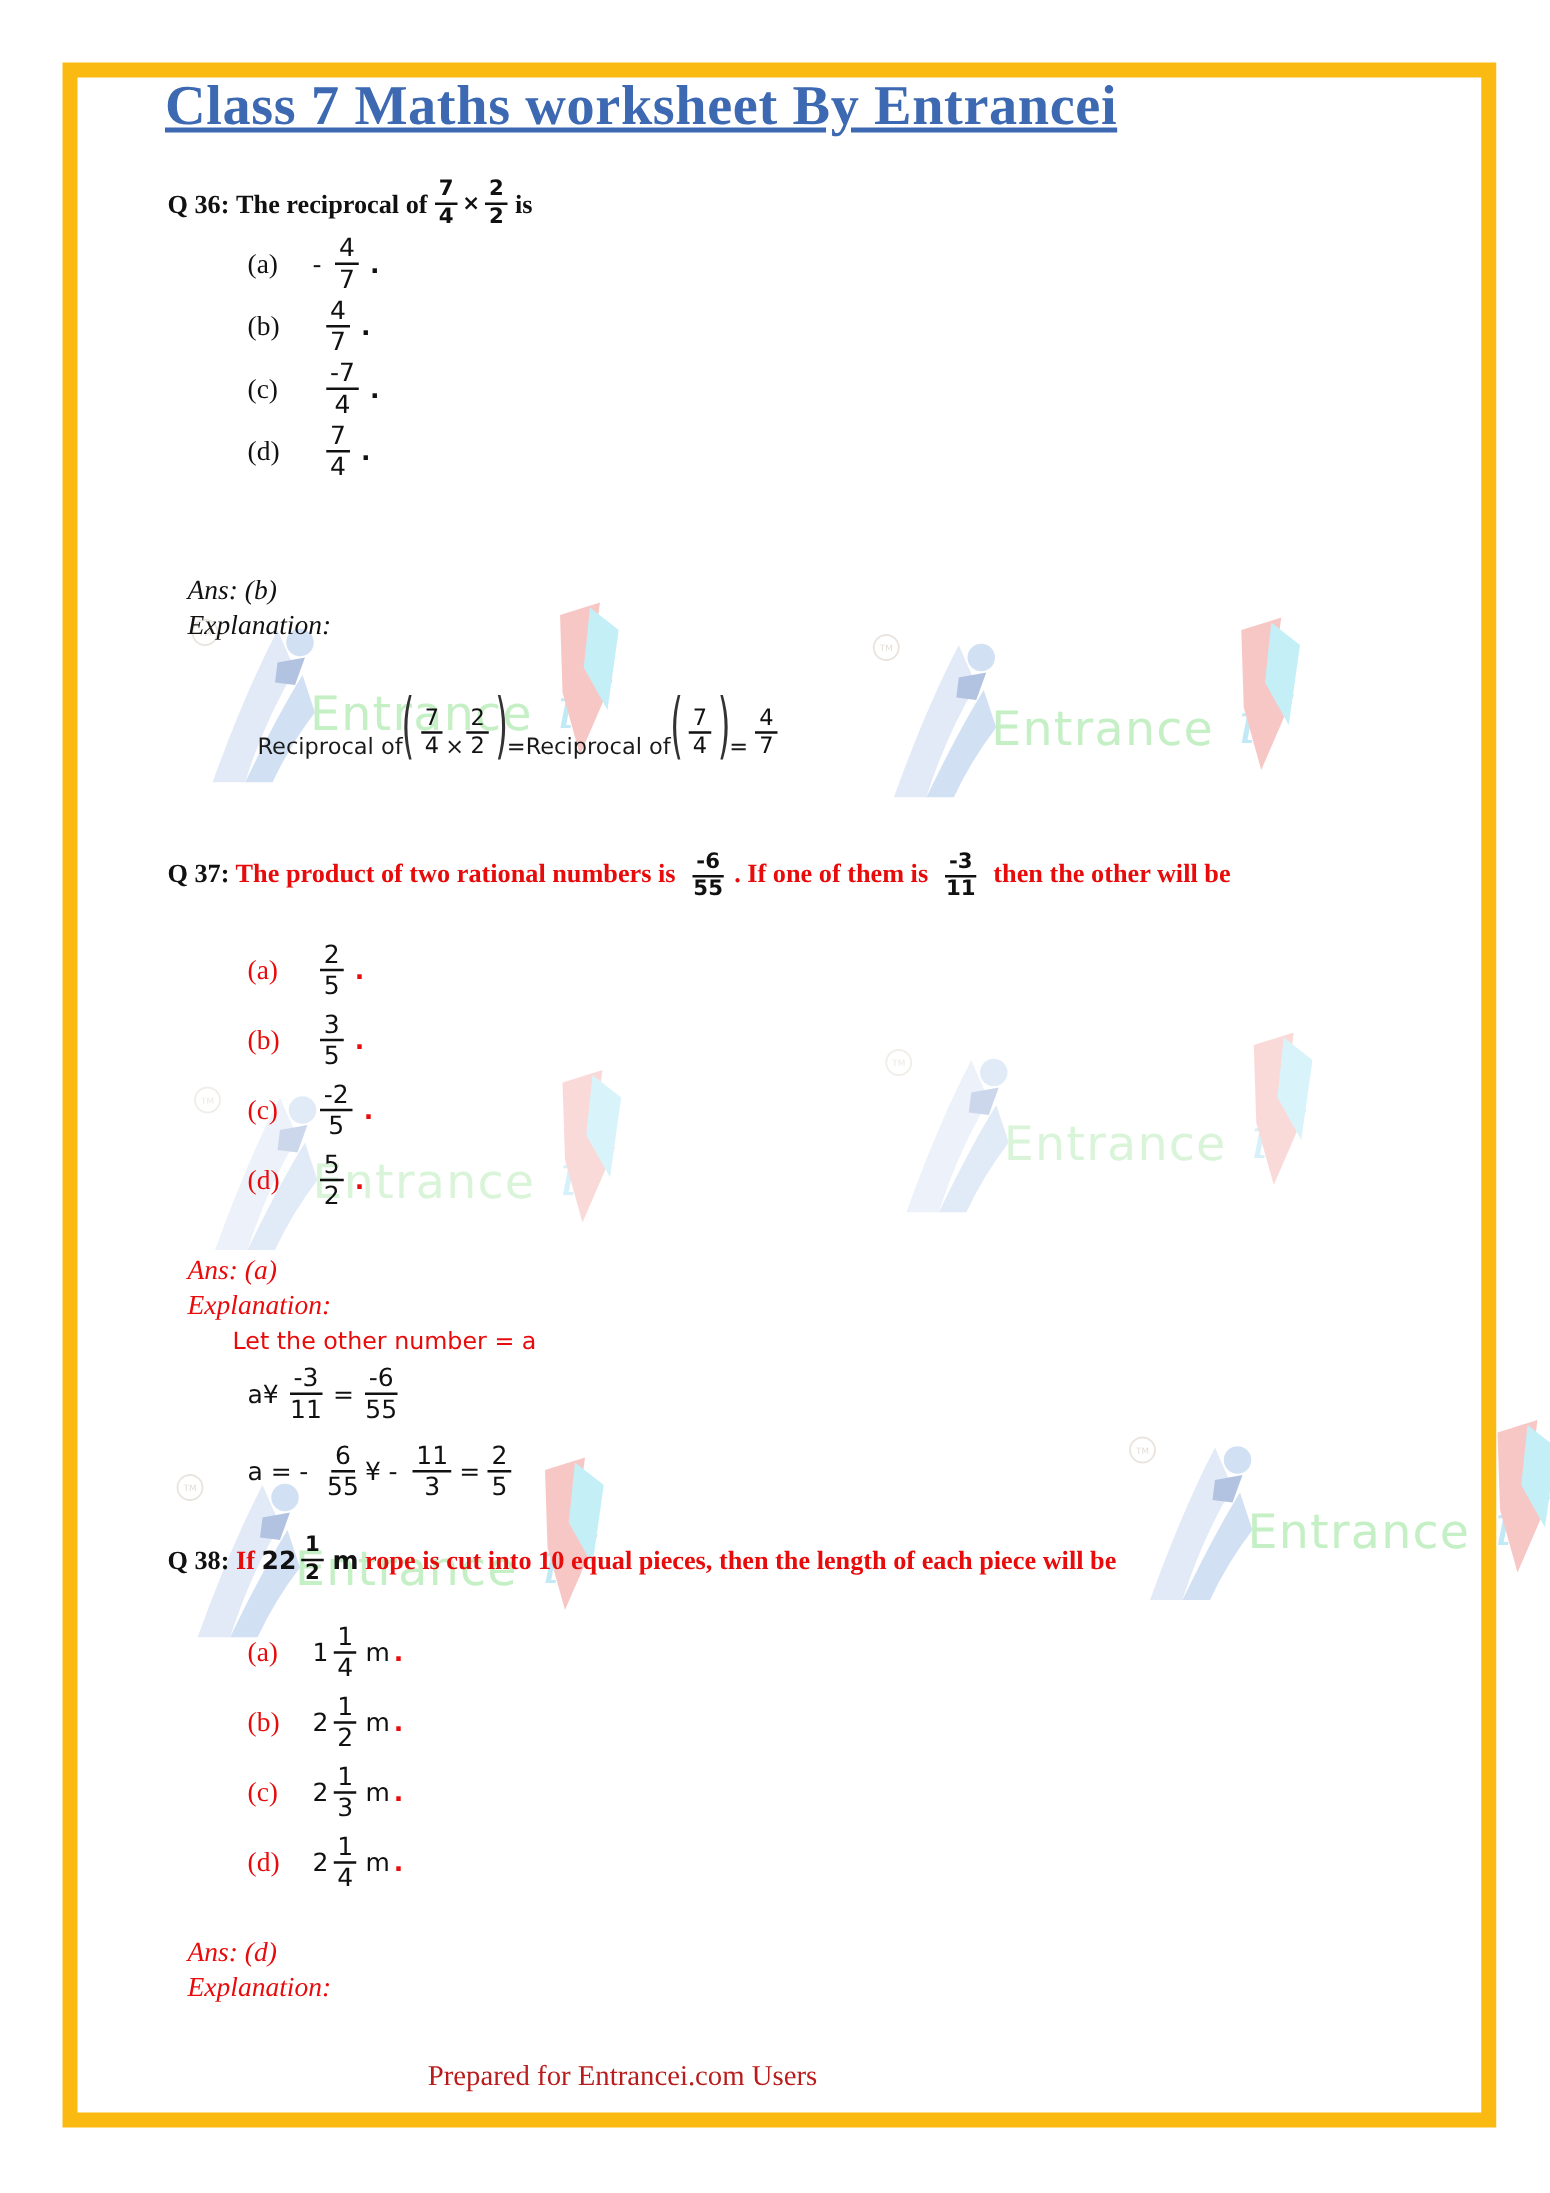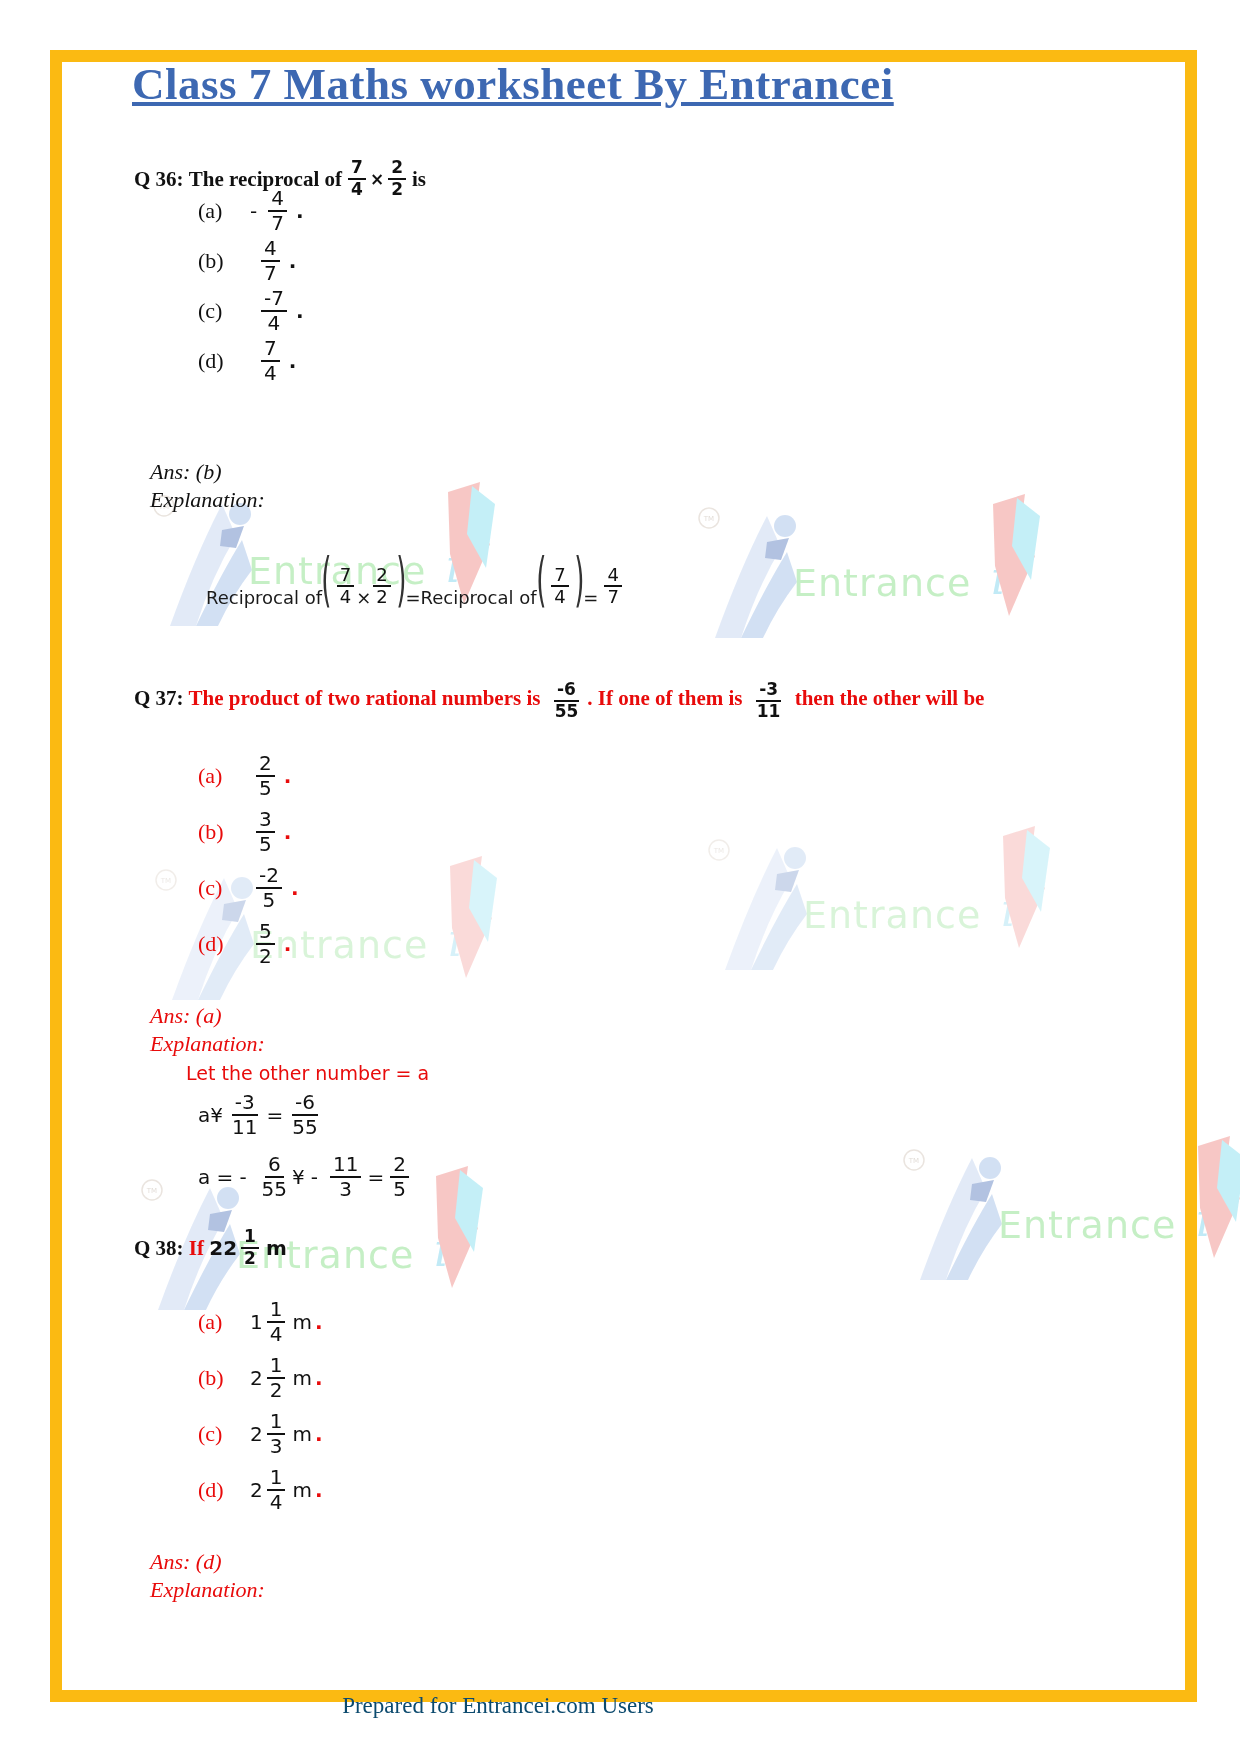--- a/index.html
+++ b/index.html
@@ -49,21 +49,21 @@
   .formula{display:flex;align-items:flex-end;font-family:"DejaVu Sans",sans-serif;font-size:18px;color:#1a1a1a;}
   .bp{
     display:inline-block;font-family:"DejaVu Sans",sans-serif;font-size:58px;font-weight:normal;
     transform:scaleX(.45);line-height:56px;margin:0 -7px;color:#333;
   }
   .mathline{display:flex;align-items:center;font-family:"DejaVu Sans",sans-serif;font-size:20px;color:#111;}
   .mix{display:inline-flex;align-items:center;}
   .mix .whole{margin-right:2px;}
   .mix .unit{margin-left:5px;}
   .redline{font-family:"DejaVu Sans",sans-serif;font-size:19px;color:#E80B0B;}
-  .footer{left:0;top:1648px;width:996px;text-align:center;font-size:23px;color:#0c4a6e;margin-top:45px;}
+  .footer{left:0;top:1648px;width:996px;text-align:center;font-size:23px;color:#b91c1c;}
 </style>
 </head>
 <body>
 
 <svg width="0" height="0" style="position:absolute">
   <defs>
     <g id="wm-sym">
       <circle cx="14" cy="30" r="10" fill="none" stroke="#D9CFC5" stroke-width="1.5"></circle>
       <text x="14" y="33" font-size="7" fill="#C9BFB5" text-anchor="middle" font-family="DejaVu Sans">TM</text>
       <path d="M20,150 Q46,78 72,28 L86,60 Q62,100 46,150 Z" fill="#CBDAF2"></path>
@@ -96,21 +96,21 @@
 <svg class="wm" style="left:900px;top:1130px" viewBox="0 0 345 150">
     <use href="#wm-sym"></use>
   </svg>
 
 <div class="frame"></div>
 
 <div class="content">
 
   <div class="abs title">Class 7 Maths worksheet By Entrancei</div>
 
-  <div class="abs qline" style="left:134px;top:150px;height:58px">
+  <div class="abs qline" style="left:134px;top:134px;height:58px">
     <span>Q 36:</span>&nbsp;
     <span>The reciprocal of</span>
     <span class="frac f17">
         <span class="fn">7</span>
         <span class="fd">4</span>
       </span><span class="sans b" style="font-size:17px;margin:0 -2px">×</span><span class="frac f17">
         <span class="fn">2</span>
         <span class="fd">2</span>
       </span>
     <span>is</span>
@@ -281,20 +281,21 @@
     <span>Q 38:</span>&nbsp;
     <span class="red">If</span>&nbsp;
     <span class="mix sans b" style="font-size:20px">
       <span class="whole">22</span>
         <span class="frac f17" style="margin:0 2px">
           <span class="fn">1</span>
           <span class="fd">2</span>
         </span>
         <span class="unit">m</span>
     </span>&nbsp;
+    <span class="red">rope is cut into 10 equal pieces, then the length of each piece will be</span>
   </div>
 
   <div class="abs opts" style="left:198px;top:1294px">
     <div class="optrow">
       <span class="optlbl red">(a)</span>
         <span class="mix sans" style="font-size:20px">
           <span class="whole">1</span>
           <span class="frac f20" style="margin:0 2px">
             <span class="fn">1</span>
             <span class="fd">4</span>

